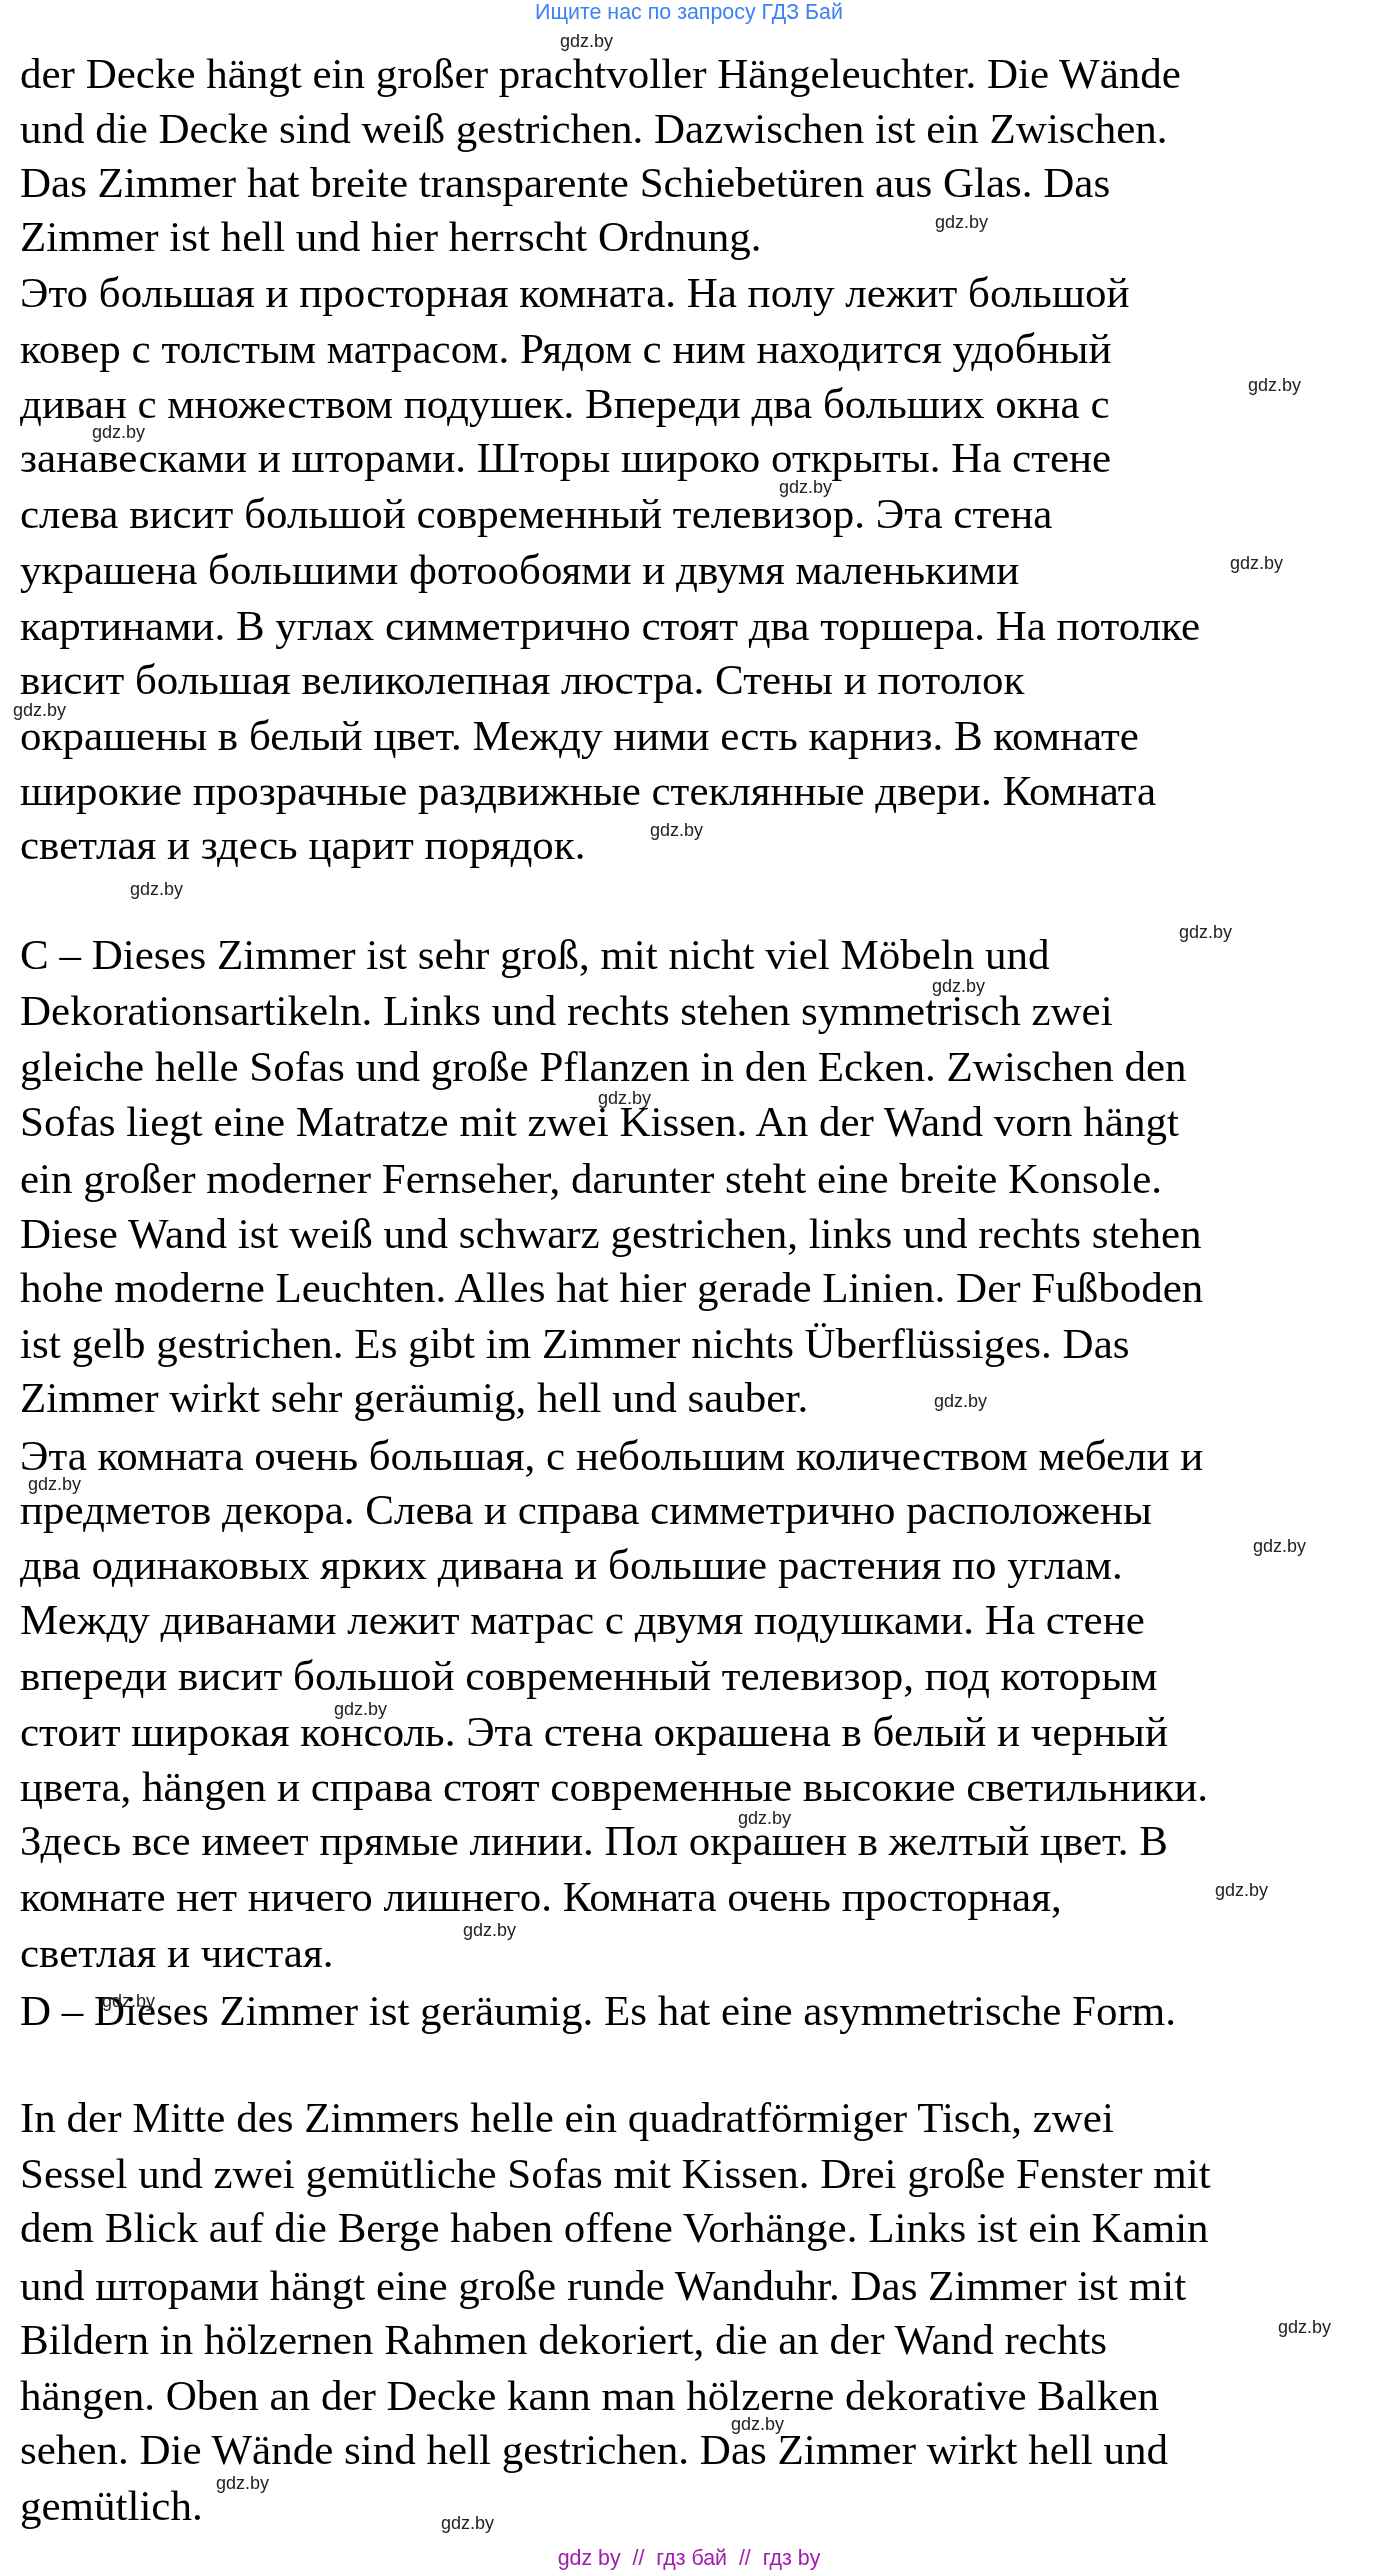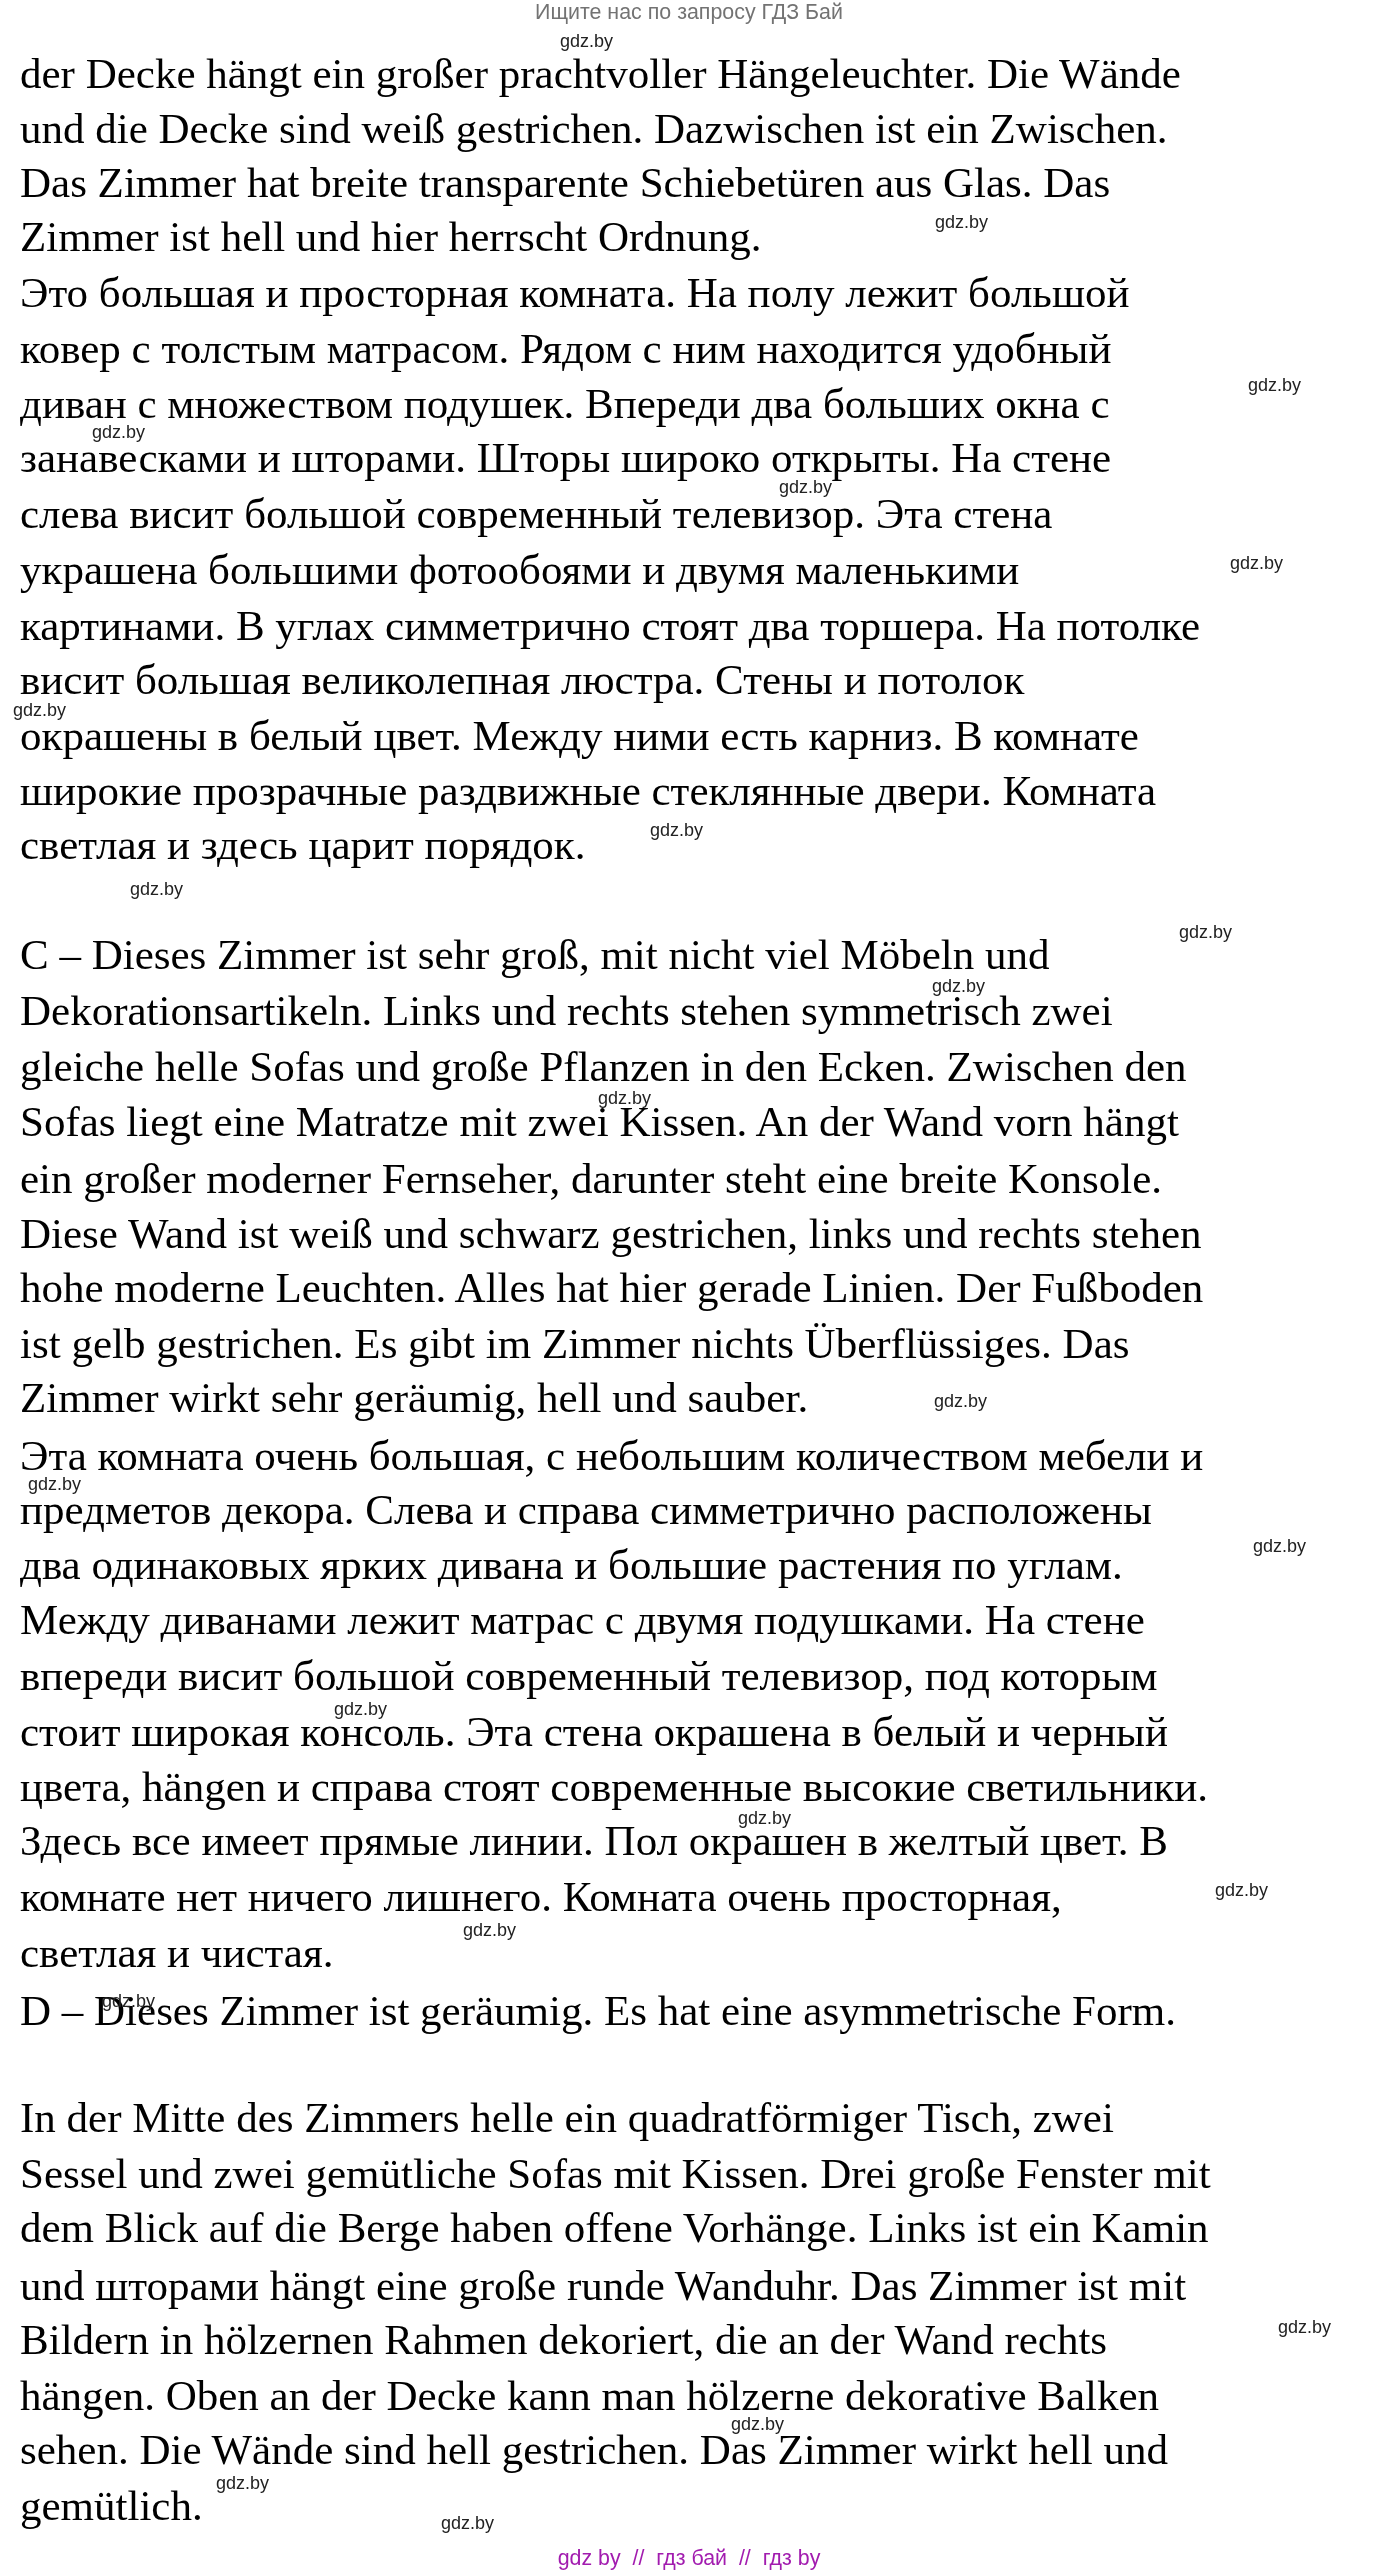--- a/index.html
+++ b/index.html
@@ -1,20 +1,20 @@
 <!DOCTYPE html>
 <html style="font-size:13px"><head>
 <meta charset="utf-8">
 <style>
   html, body { margin: 0; padding: 0; background: #ffffff; }
   body { width: 1378px; height: 2576px; position: relative; overflow: hidden; }
   .header {
     position: absolute; top: 0; left: 0; width: 1378px; text-align: center;
     font-family: "Liberation Sans", sans-serif; font-size: 21.4px; line-height: 25px;
-    color: #737373;
+    color: #3b82f6;
   }
   .footer {
     position: absolute; top: 2544px; left: 0; width: 1378px; text-align: center;
     font-family: "Liberation Sans", sans-serif; font-size: 21.4px; line-height: 28px;
     color: #a21caf; white-space: pre;
   }
   .line {
     position: absolute; left: 20px;
     font-family: Liberation Serif, serif; font-size: 43px; line-height: 49px;
     color: #000000; white-space: nowrap;

